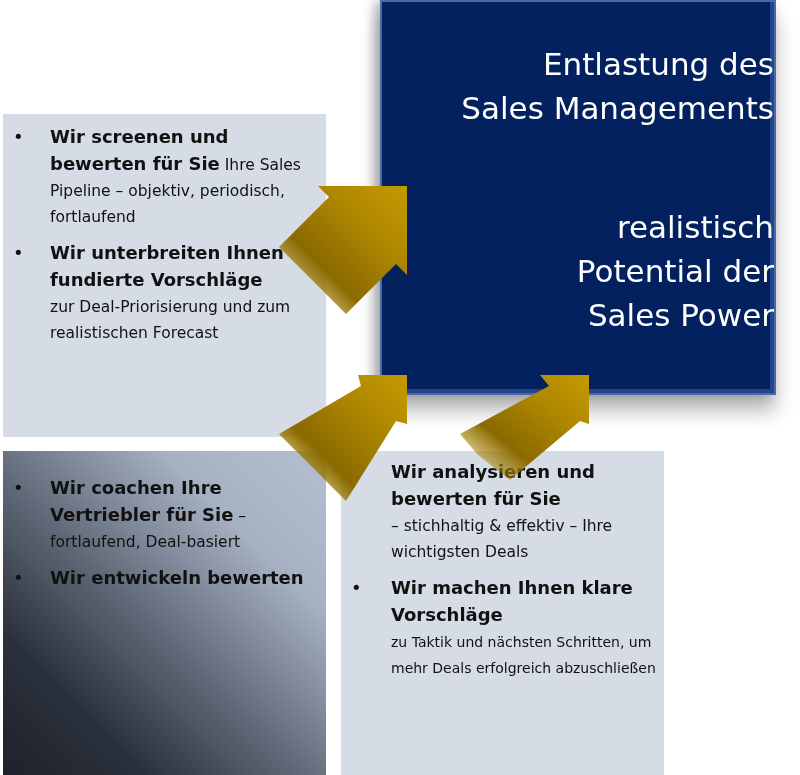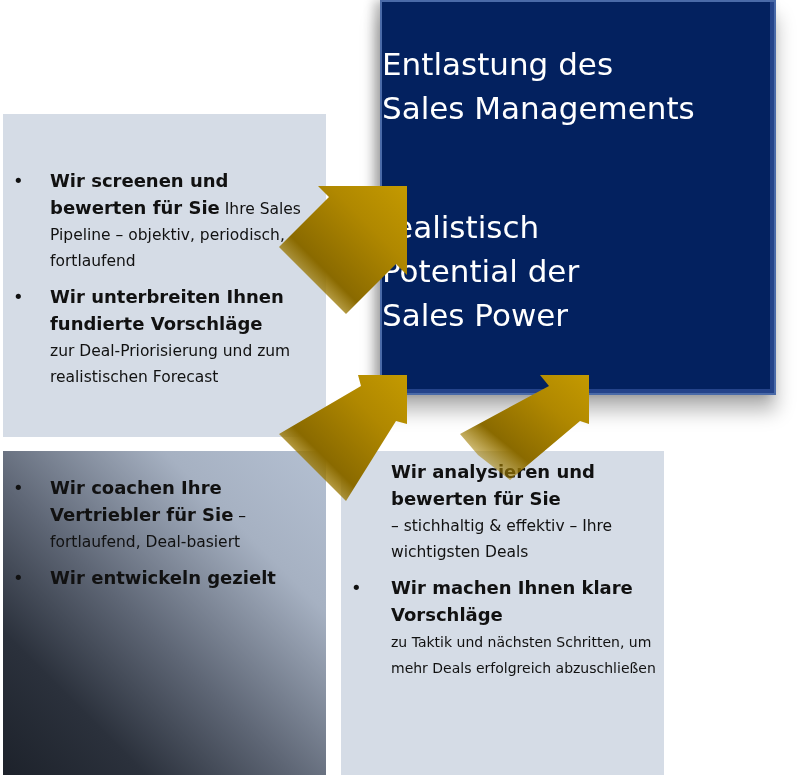--- a/index.html
+++ b/index.html
@@ -18,56 +18,56 @@
     left: 3px; top: 451px; width: 323px; height: 324px;
     background: linear-gradient(225deg, #b4c0d2 0%, #a6b1c2 25%, #5e6675 55%, #2b313c 78%, #1d222b 100%);
   }
   #box-br { left: 341px; top: 451px; width: 323px; height: 324px; }
 
   #box-main {
     left: 380px; top: 0; width: 396px; height: 395px;
     background: #03215f;
     border: 2px solid #4a6aa8;
     box-shadow: -6px 0 10px rgba(0,0,0,0.25), 0 16px 18px rgba(0,0,0,0.28), inset -4px -4px 0 #24438a;
-    color: #ffffff; text-align: left;
+    color: #ffffff; text-align: right;
     font-family: "DejaVu Sans", "Liberation Sans", sans-serif;
     font-size: 31px; line-height: 44px;
     padding-top: 40px;
   }
   #box-main .gap { height: 75px; }
 
   ul.bullets {
     list-style: none; margin: 0; padding: 0;
     font-size: 15.5px; line-height: 26px;
   }
   ul.bullets li { position: relative; padding-left: 47px; margin-bottom: 10px; }
   ul.bullets li::before {
     content: "\2022"; position: absolute; left: 10px; top: 0; font-size: 18px;
   }
   ul.bullets li .b { font-weight: bold; font-size: 18px; }
-  #box-tl ul { padding-top: 10px; margin-top: 44px; }
+  #box-tl ul { padding-top: 10px; }
   #box-bl ul { padding-top: 24px; }
   #box-br ul { padding-top: 8px; }
   #box-br ul li { padding-left: 50px; }
   .small { font-size: 14px; line-height: 22px; }
 </style>
 </head>
 <body>
 
 <div class="box light" id="box-tl">
   <ul class="bullets">
     <li><span class="b">Wir screenen und bewerten für Sie</span><span> Ihre Sales Pipeline – objektiv, periodisch, fortlaufend</span></li>
     <li><span class="b">Wir unterbreiten Ihnen fundierte Vorschläge</span><br><span>zur Deal-Priorisierung und zum realistischen Forecast</span></li>
   </ul>
 </div>
 
 <div class="box" id="box-bl">
   <ul class="bullets">
     <li><span class="b">Wir coachen Ihre Vertriebler für Sie</span><span> – fortlaufend, Deal-basiert</span></li>
-    <li><span class="b">Wir entwickeln gezielt</span><br></li>
+    <li><span class="b">Wir entwickeln bewerten</span><br></li>
   </ul>
 </div>
 
 <div class="box light" id="box-br">
   <ul class="bullets">
     <li><span class="b">Wir analysieren und bewerten für Sie</span><br><span>– stichhaltig &amp; effektiv – Ihre wichtigsten Deals</span></li>
     <li><span class="b">Wir machen Ihnen klare Vorschläge</span><br><span class="small">zu Taktik und nächsten Schritten, um mehr Deals erfolgreich abzuschließen</span></li>
   </ul>
 </div>
 

